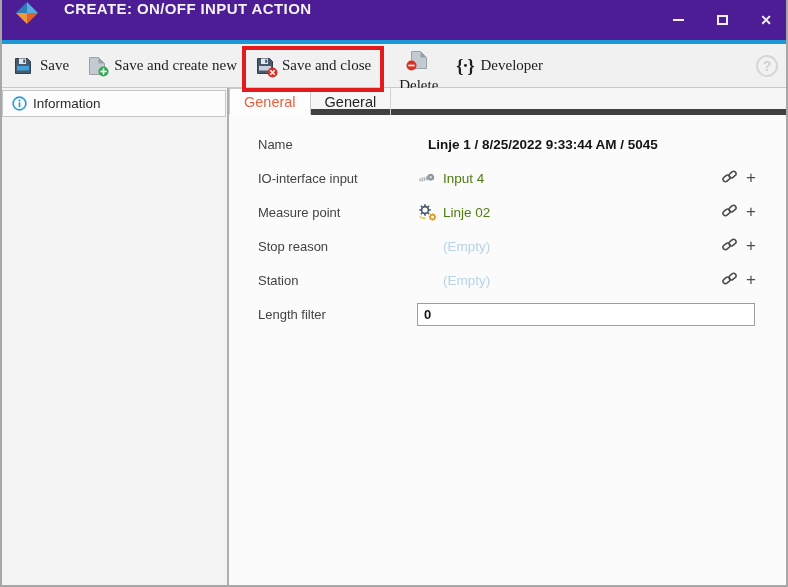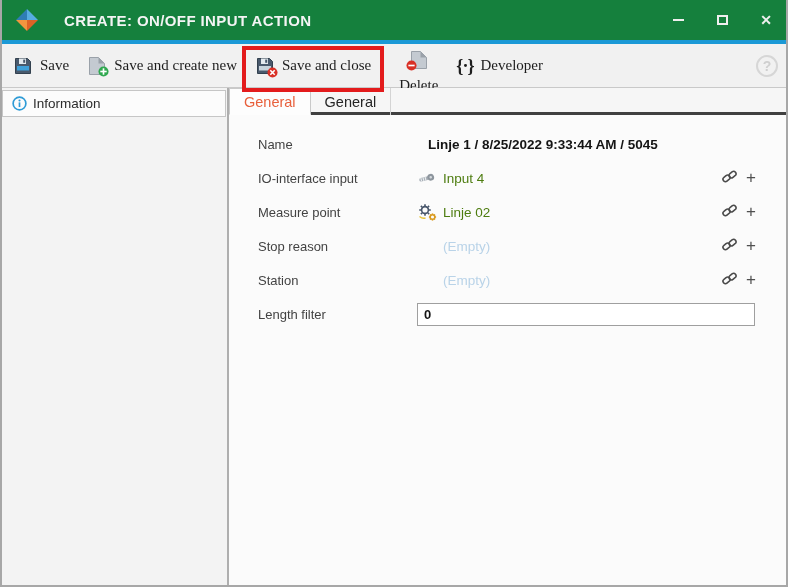--- a/index.html
+++ b/index.html
@@ -8,21 +8,21 @@
 
   .window {
     position:relative; width:788px; height:587px;
     background:#fbfbfb; overflow:hidden;
     border:2px solid #a7a7a7; border-top:none;
   }
 
   
   .titlebar {
     position:absolute; left:-2px; top:0; width:788px; height:40px;
-    background:#15803d; display:flex; align-items:center;
+    background:#4c1d95; display:flex; 
   }
   .logo { margin-left:14px; width:26px; height:26px; flex:0 0 auto; }
   .title-text {
     margin-left:24px; color:#f4f4f4; font-size:15px; font-weight:700;
     letter-spacing:0.4px;
   }
   .win-controls { margin-left:auto; display:flex; align-items:center; height:100%; }
   .win-btn {
     width:44px; height:100%; display:flex; align-items:center; justify-content:center;
     cursor:default;
@@ -67,21 +67,21 @@
   }
   .info-header {
     height:27px; background:#fcfcfc; border:1px solid #c6c6c6;
     display:flex; align-items:center; gap:6px; padding-left:9px;
     font-size:13.5px; color:#2c2c2c;
   }
 
   .right-panel { flex:1; background:#fbfbfb; display:flex; flex-direction:column; }
 
   
-  .tabstrip { height:27px; background:#f6f6f6; border-bottom:3px solid #404040; display:flex; }
+  .tabstrip { height:27px; background:#f6f6f6; border-bottom:6px solid #404040; display:flex; }
   .tab {
     height:27px; padding:0 14px; display:flex; align-items:center;
     font-size:14.5px; cursor:default;
   }
   .tab.active {
     background:#fdfdfd; border:1px solid #c9c9c9; border-bottom:1px solid #fdfdfd;
     margin-bottom:-1px; color:#e8603c;
   }
   .tab.inactive { color:#252525; border-right:1px solid #d4d4d4; }
 

